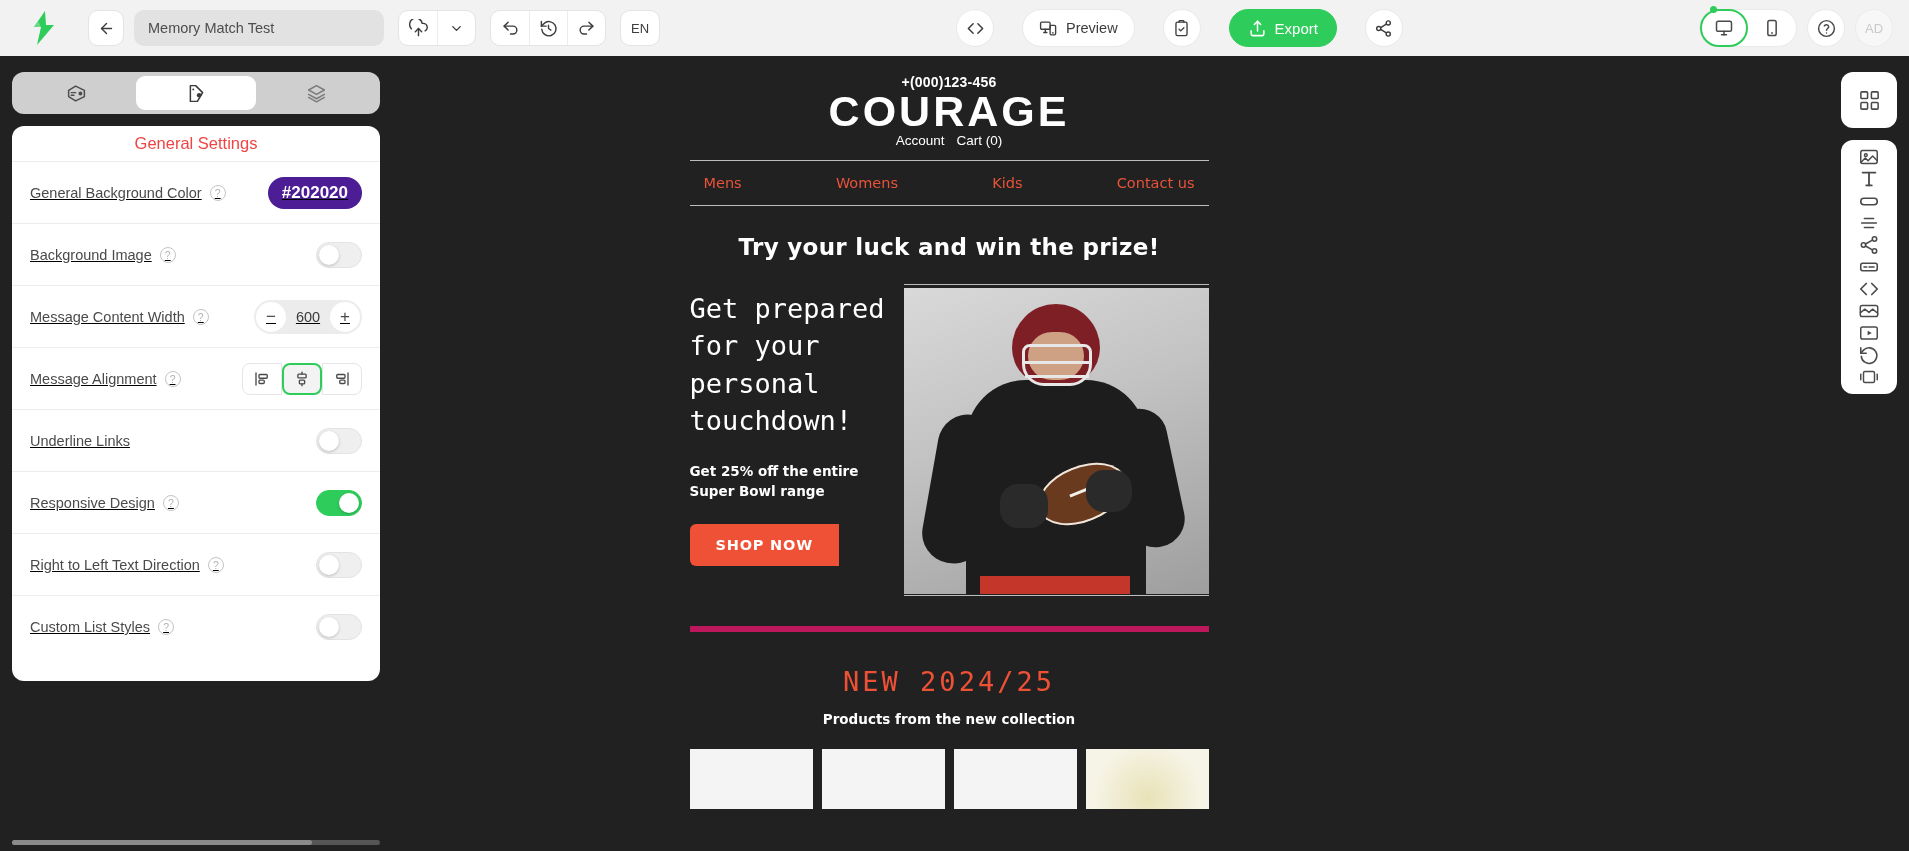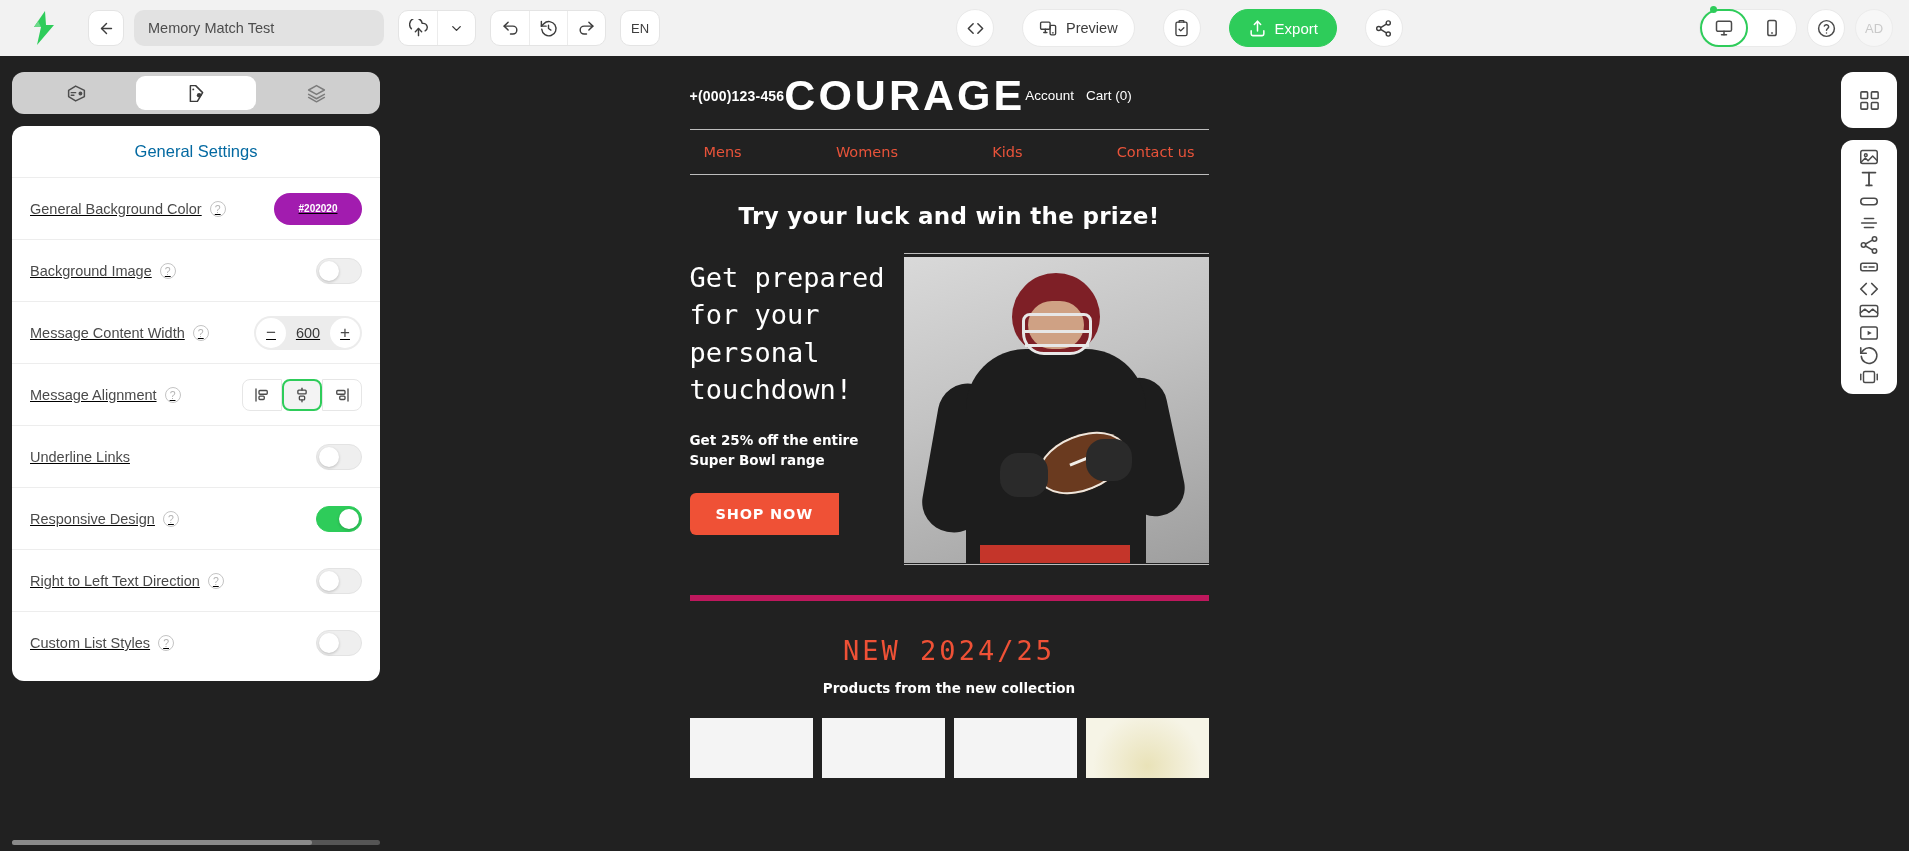--- a/index.html
+++ b/index.html
@@ -134,22 +134,22 @@
   .tabs .tab.active { background: #ffffff; }
 
   .panel-card {
     margin-top: 12px;
     width: 368px; height: 555px;
     background: #ffffff;
     border-radius: 12px;
     overflow: hidden;
   }
   .panel-title {
-    height: 52px; display: flex; align-items: center; justify-content: center;
-    font-size: 16.5px; color: #0369a1;
+    height: 36px; display: flex; align-items: center; justify-content: center;
+    font-size: 16.5px; color: #ef4444;
     border-bottom: 1px solid #ededed;
   }
   .row {
     height: 62px;
     display: flex; align-items: center; justify-content: space-between;
     padding: 0 18px;
     border-bottom: 1px solid #ededed;
     text-decoration: underline;
   }
   .row:last-child { border-bottom: none; }
@@ -157,24 +157,24 @@
     display: flex; align-items: center; gap: 8px;
     font-size: 14.5px; color: #4a4a4a;
   }
   .qmark {
     width: 16px; height: 16px; border-radius: 50%;
     border: 1.3px solid #c4c4c4; color: #b3b3b3;
     font-size: 10.5px; line-height: 14px; text-align: center;
     font-family: "Liberation Sans", sans-serif;
   }
   .color-chip {
-    background: #a21caf; color: #fff;
+    background: #4c1d95; color: #fff;
     border-radius: 18px; height: 32px; min-width: 88px;
     display: flex; align-items: center; justify-content: center;
-    font-size: 10px; font-weight: bold; padding: 0 14px;
+    font-size: 17px; font-weight: bold; padding: 0 14px;
     cursor: pointer;
   }
   .switch {
     width: 46px; height: 26px; border-radius: 14px;
     background: #efefef; border: 1px solid #e3e3e3;
     position: relative; cursor: pointer;
   }
   .switch .knob {
     position: absolute; top: 2px; left: 2px;
     width: 20px; height: 20px; border-radius: 50%;
@@ -227,22 +227,23 @@
     width: 1114px; height: 795px;
     background: #212121;
     overflow: hidden;
   }
   .email {
     width: 519px; margin: 0 auto;
     padding-top: 18px;
     color: #fff;
   }
   .em-header {
-    display: flex; align-items: center; 
+    display: flex; align-items: center; justify-content: space-between;
     padding-bottom: 12px;
+    flex-direction: column;
   }
   .em-phone { font-size: 14px; font-weight: bold; letter-spacing: .2px; }
   .em-brand {
     font-family: "Liberation Sans", sans-serif;
     font-weight: bold; font-size: 43px; letter-spacing: 3px;
     line-height: 1;
   }
   .em-links { font-size: 13.5px; display: flex; gap: 12px; }
   .hr { height: 1px; background: #bdbdbd; width: 100%; }
   .em-nav {

